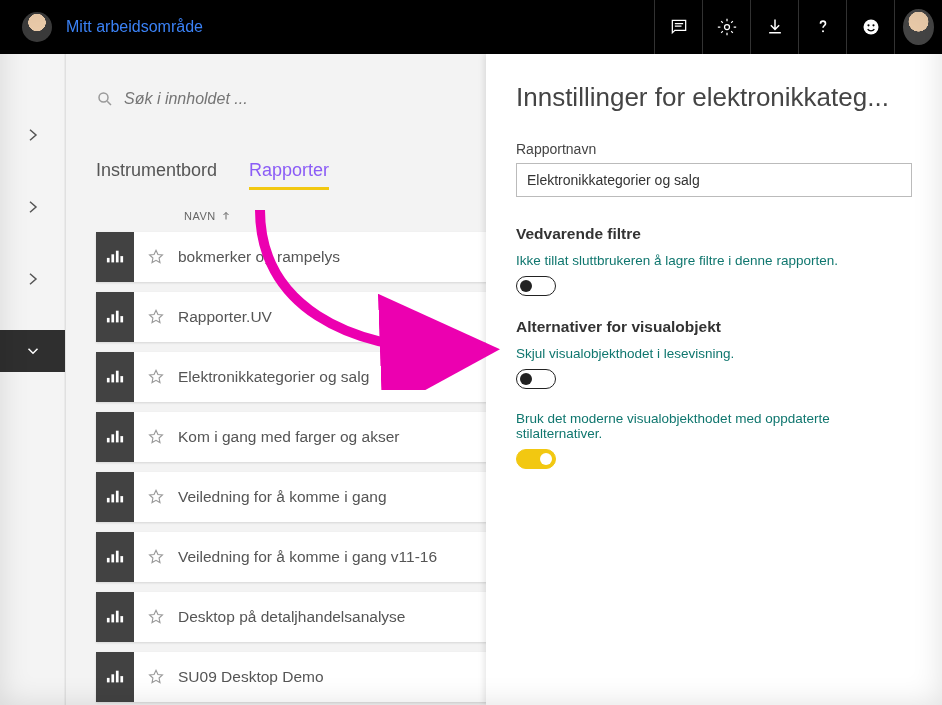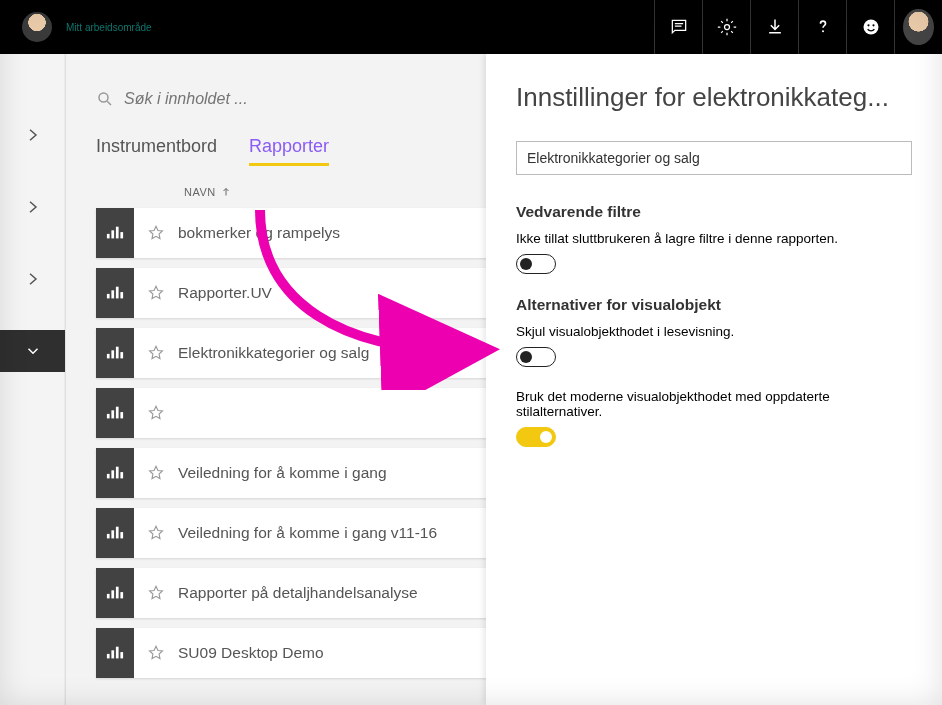--- a/index.html
+++ b/index.html
@@ -1,37 +1,37 @@
 <!DOCTYPE html>
 <html><head>
 <meta charset="utf-8">
 <style>
   * { box-sizing: border-box; margin: 0; padding: 0; font-family: "Segoe UI", Arial, sans-serif; }
   html, body { width: 942px; height: 705px; overflow: hidden; background: #fff; }
 
   
   .topbar { position: absolute; top: 0; left: 0; right: 0; height: 54px; background: #000; display: flex; align-items: center; color: #fff; }
   .avatar-small { width: 30px; height: 30px; border-radius: 50%; background: radial-gradient(circle at 50% 35%, #e8c9a8 0 35%, #3a3a3a 36%); margin: 0 14px 0 22px; }
-  .workspace-title { font-size: 10px; color: #0f766e; flex: 1; }
+  .workspace-title { font-size: 16px; color: #3b82f6; flex: 1; }
   .topbar-icons { display: flex; height: 100%; }
   .top-icon-btn { width: 48px; height: 54px; display: flex; align-items: center; justify-content: center; border-left: 1px solid #333; cursor: pointer; }
   .top-icon-btn svg { width: 20px; height: 20px; fill: #fff; }
   .avatar-large { width: 36px; height: 36px; border-radius: 50%; background: radial-gradient(circle at 50% 35%, #e8c9a8 0 35%, #444 36%); margin: 0 8px; }
 
   
   .leftrail { position: absolute; top: 54px; left: 0; bottom: 0; width: 66px; background: #f4f4f4; border-right: 1px solid #e0e0e0; padding-top: 60px; box-shadow: inset -1px 0 0 rgba(0,0,0,0.04); }
   .rail-item { height: 42px; display: flex; align-items: center; justify-content: center; cursor: pointer; margin-bottom: 30px; }
   .rail-item.selected { background: #2f2f2f; }
   .rail-item svg { width: 18px; height: 18px; stroke: #555; fill: none; stroke-width: 2; }
   .rail-item.selected svg { stroke: #fff; }
 
   
   .main { position: absolute; top: 54px; left: 66px; right: 0; bottom: 0; background: #f3f3f3; padding: 36px 0 0 30px; }
 
-  .search-row { display: flex; align-items: center; color: #888; font-size: 16px; margin-bottom: 28px; max-width: 360px; }
+  .search-row { display: flex; align-items: center; color: #888; font-size: 16px; margin-bottom: 52px; max-width: 360px; }
   .search-row svg { width: 18px; height: 18px; margin-right: 10px; stroke: #999; fill: none; stroke-width: 2; }
   .search-input { border: none; background: transparent; font-size: 16px; font-style: italic; color: #888; outline: none; width: 300px; }
 
   .tabs { display: flex; gap: 32px; font-size: 18px; color: #555; margin-bottom: 20px; }
   .tab { cursor: pointer; padding-bottom: 6px; text-align: center; }
   .tab.active { color: #8b5cf6; border-bottom: 3px solid #f2c811; }
 
   .col-header { font-size: 11px; letter-spacing: 0.5px; color: #666; display: flex; align-items: center; margin-left: 88px; margin-bottom: 10px; }
   .col-header svg { width: 12px; height: 12px; margin-left: 4px; stroke: #666; fill: none; stroke-width: 2; }
 
@@ -42,21 +42,21 @@
   .row-star { width: 44px; display: flex; align-items: center; justify-content: center; }
   .row-star svg { width: 18px; height: 18px; fill: none; stroke: #999; stroke-width: 1.5; }
   .row-name { font-size: 15.5px; color: #555; }
 
   
   .panel { position: absolute; top: 54px; right: 0; bottom: 0; width: 456px; background: #fff; box-shadow: -2px 0 6px rgba(0,0,0,0.10); padding: 28px 30px; }
   .panel-title { font-size: 26px; color: #444; margin-bottom: 28px; white-space: nowrap; overflow: hidden; text-overflow: ellipsis; }
   .panel-label { font-size: 14px; color: #444; margin-bottom: 6px; }
   .panel-input { width: 100%; height: 34px; border: 1px solid #bbb; padding: 0 10px; font-size: 14px; color: #333; margin-bottom: 28px; }
   .section-heading { font-size: 15.5px; font-weight: 600; color: #333; margin-bottom: 10px; }
-  .setting-text { font-size: 13.5px; color: #000000; margin-bottom: 8px; }
+  .setting-text { font-size: 13.5px; color: #0f766e; margin-bottom: 8px; }
   .toggle { width: 40px; height: 20px; border-radius: 10px; position: relative; cursor: pointer; margin-bottom: 22px; }
   .toggle.off { background: #fff; border: 1.5px solid #222; }
   .toggle.off::after { content: ""; position: absolute; width: 12px; height: 12px; border-radius: 50%; background: #222; top: 2.5px; left: 3px; }
   .toggle.on { background: #f2c811; border: 1.5px solid #f2c811; }
   .toggle.on::after { content: ""; position: absolute; width: 12px; height: 12px; border-radius: 50%; background: #fff; top: 2.5px; right: 3px; }
 
   
   .arrow-svg { position: absolute; top: 200px; left: 230px; pointer-events: none; }
 
   
@@ -206,20 +206,21 @@
             <rect x="6" y="4" width="3" height="9"></rect>
             <rect x="11" y="0" width="3" height="13"></rect>
             <rect x="16" y="6" width="3" height="7"></rect>
           </svg>
         </div>
         <div class="row-star">
           <svg viewBox="0 0 24 24">
             <path d="M12 3l2.6 5.6 6 .6-4.5 4.2 1.2 6-5.3-3-5.3 3 1.2-6L3.4 9.2l6-.6z"></path>
           </svg>
         </div>
+        <span class="row-name">Kom i gang med farger og akser</span>
       </div>
       <div class="report-row">
         <div class="row-icon-box">
           <svg viewBox="0 0 20 14">
             <rect x="1" y="8" width="3" height="5"></rect>
             <rect x="6" y="4" width="3" height="9"></rect>
             <rect x="11" y="0" width="3" height="13"></rect>
             <rect x="16" y="6" width="3" height="7"></rect>
           </svg>
         </div>
@@ -253,21 +254,21 @@
             <rect x="6" y="4" width="3" height="9"></rect>
             <rect x="11" y="0" width="3" height="13"></rect>
             <rect x="16" y="6" width="3" height="7"></rect>
           </svg>
         </div>
         <div class="row-star">
           <svg viewBox="0 0 24 24">
             <path d="M12 3l2.6 5.6 6 .6-4.5 4.2 1.2 6-5.3-3-5.3 3 1.2-6L3.4 9.2l6-.6z"></path>
           </svg>
         </div>
-        <span class="row-name">Rapporter på detaljhandelsanalyse</span>
+        <span class="row-name">Desktop på detaljhandelsanalyse</span>
       </div>
       <div class="report-row">
         <div class="row-icon-box">
           <svg viewBox="0 0 20 14">
             <rect x="1" y="8" width="3" height="5"></rect>
             <rect x="6" y="4" width="3" height="9"></rect>
             <rect x="11" y="0" width="3" height="13"></rect>
             <rect x="16" y="6" width="3" height="7"></rect>
           </svg>
         </div>
@@ -277,20 +278,21 @@
           </svg>
         </div>
         <span class="row-name">SU09 Desktop Demo</span>
       </div>
     </div>
 </div>
 
 <div class="panel">
   <div class="panel-title">Innstillinger for elektronikkateg...</div>
 
+  <div class="panel-label">Rapportnavn</div>
   <input class="panel-input" value="Elektronikkategorier og salg" style="">
 
   <div class="section-heading">Vedvarende filtre</div>
   <div class="setting-text">Ikke tillat sluttbrukeren å lagre filtre i denne rapporten.</div>
   <div class="toggle off"></div>
 
   <div class="section-heading">Alternativer for visualobjekt</div>
   <div class="setting-text">Skjul visualobjekthodet i lesevisning.</div>
   <div class="toggle off"></div>
 

